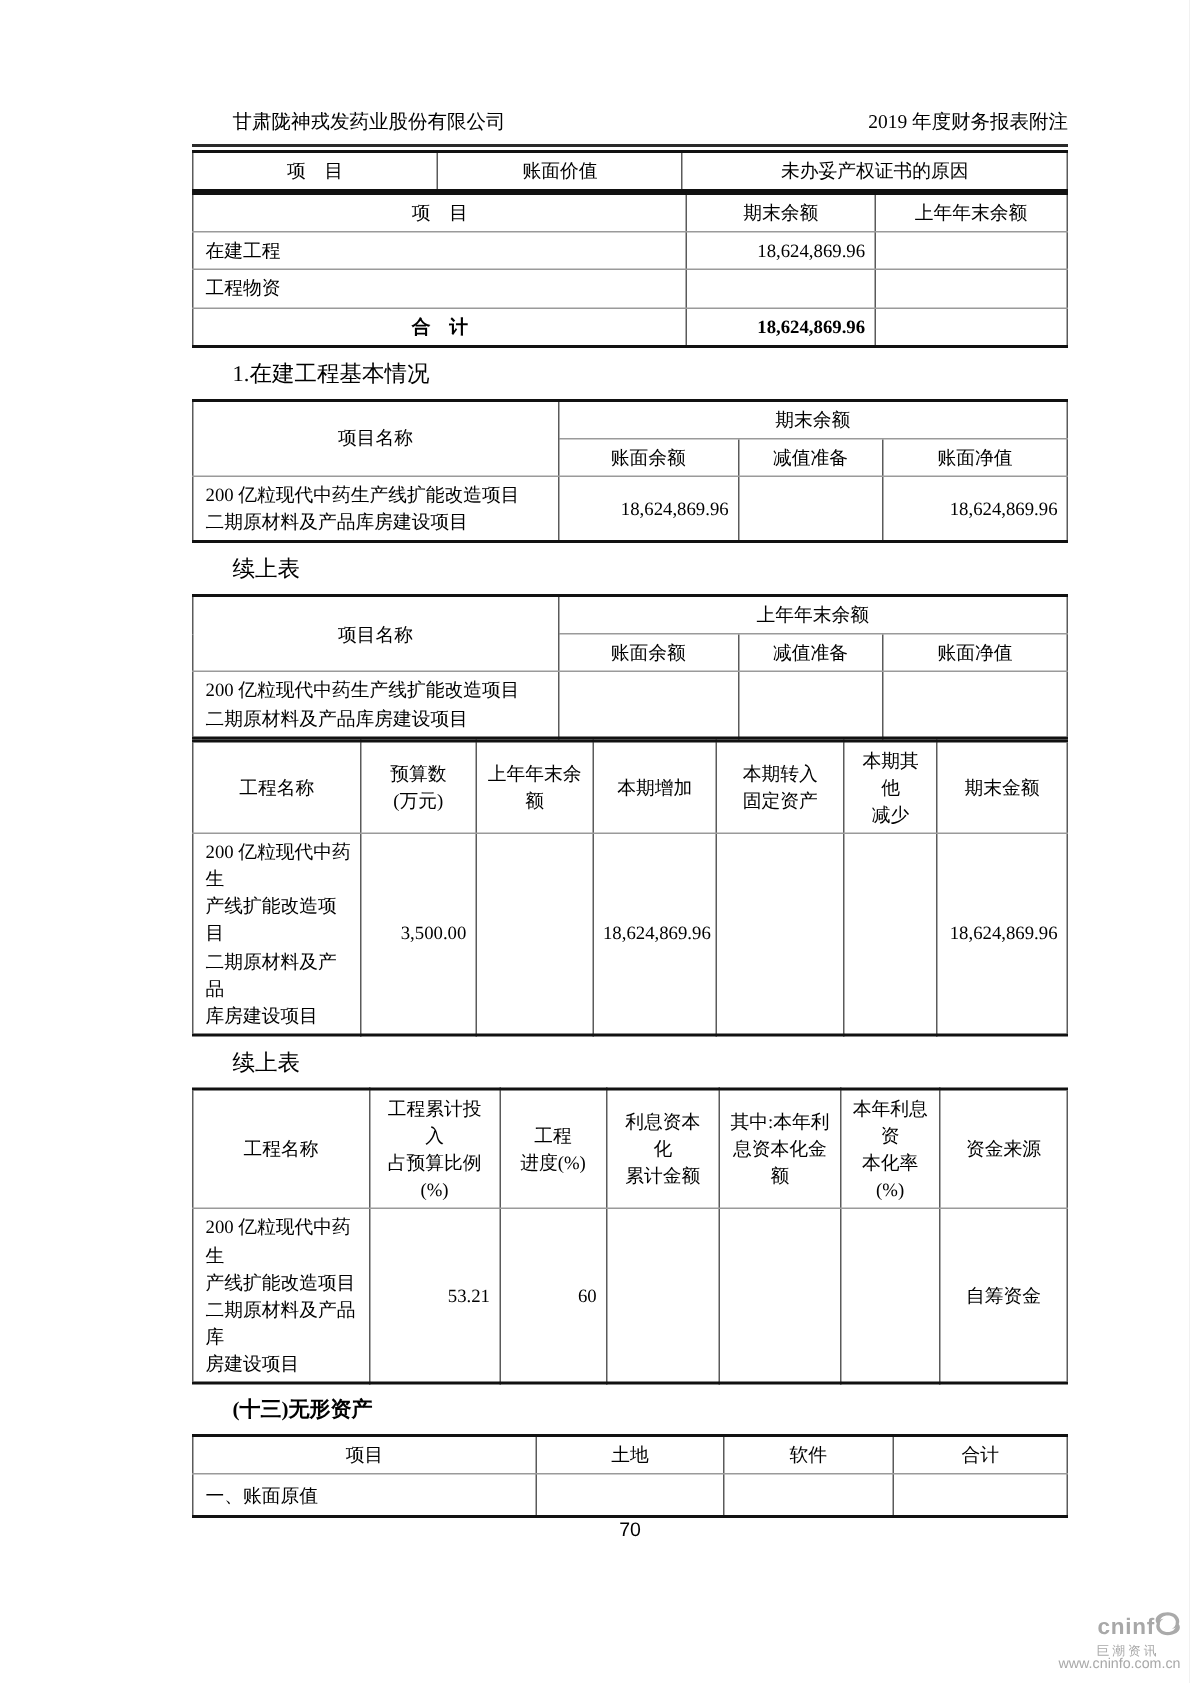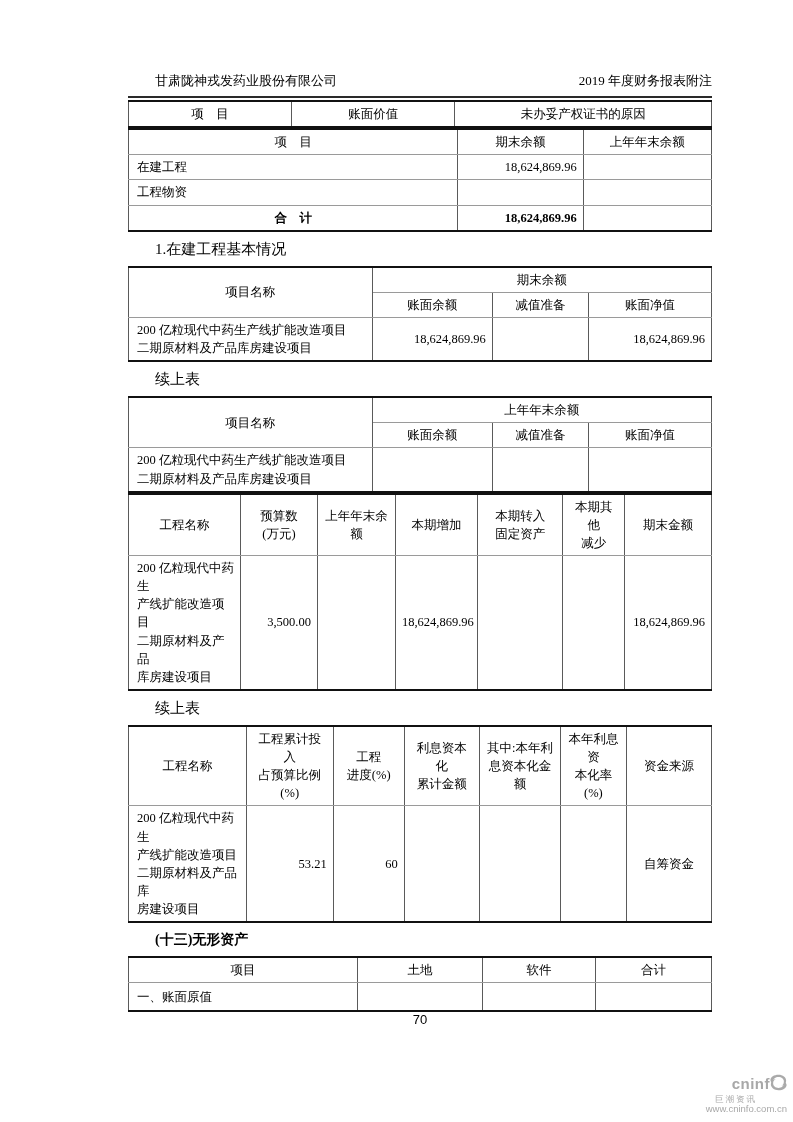--- a/index.html
+++ b/index.html
@@ -40,21 +40,21 @@
     position:absolute; left:128px; top:1012px; width:584px;
     text-align:center; font-size:13px;
     font-family:"Liberation Sans","DejaVu Sans",sans-serif;
   }
   .logo {
     position:absolute; right:6px; top:1074px; width:120px; text-align:right;
     color:#a8a8a8; font-family:"Liberation Sans","DejaVu Sans",sans-serif; line-height:1.1;
   }
   .logo .row1 { display:flex; justify-content:flex-end; align-items:center; gap:0; }
   .logo .brand { font-size:15px; font-weight:bold; letter-spacing:0.5px; }
-  .logo .cn  { font-size:8.5px; letter-spacing:2px; margin-right:30px; }
+  .logo .cn  { font-size:8.5px; letter-spacing:2px; margin-right:14px; }
   .logo .url { font-size:9.5px; }
 </style>
 </head>
 <body>
 
 <div class="page">
 
   <div class="doc-header">
     <span class="company">甘肃陇神戎发药业股份有限公司</span>
     <span class="report-title">2019 年度财务报表附注</span>

